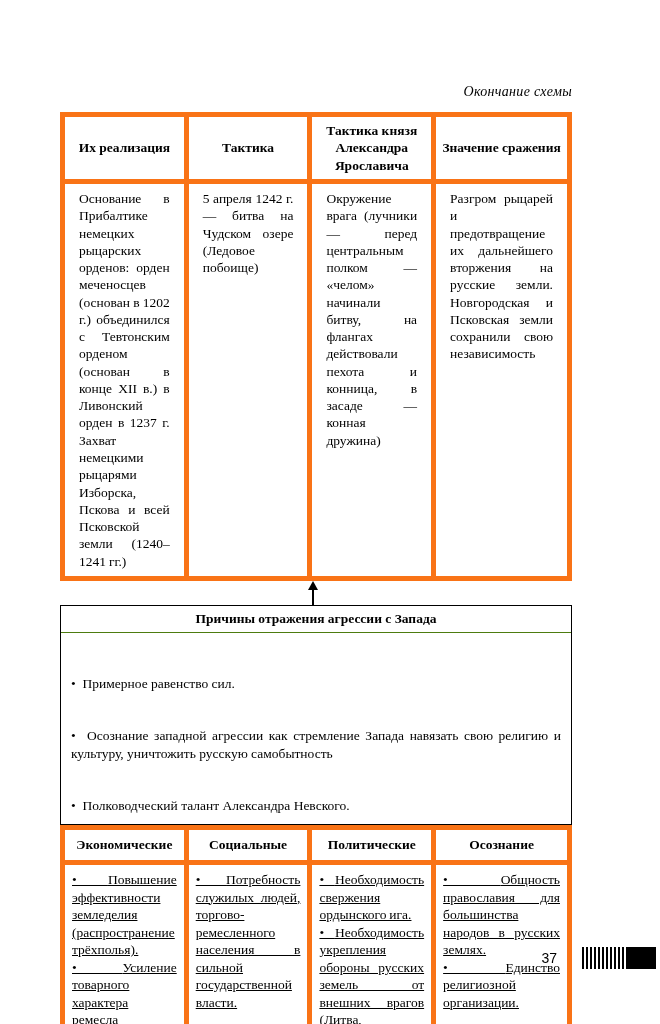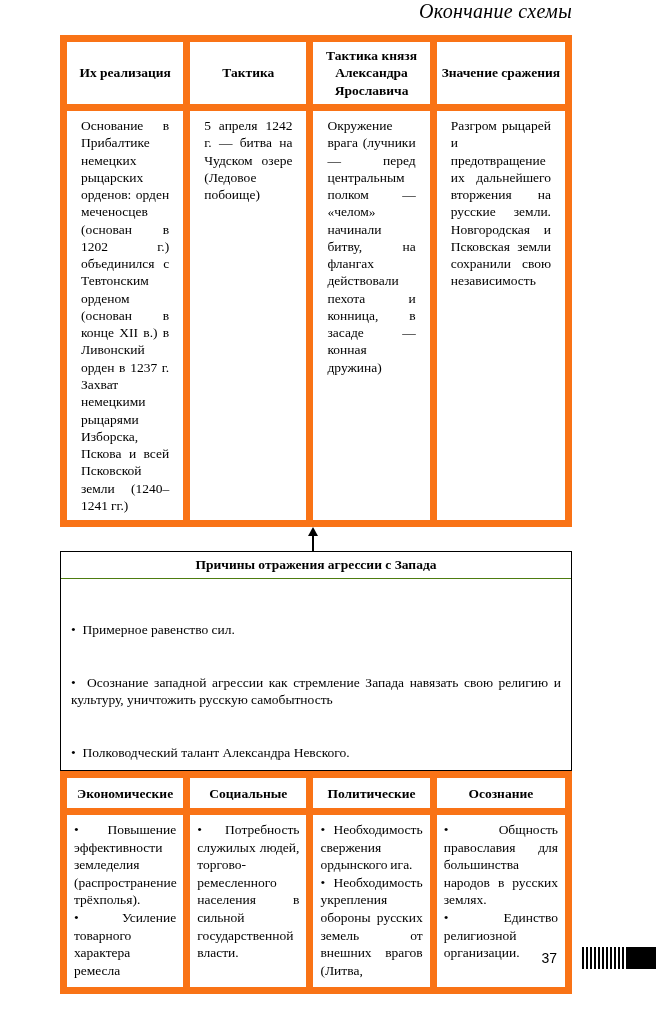--- a/index.html
+++ b/index.html
@@ -6,27 +6,28 @@
   .page{
     position:relative;
     width:660px;height:1024px;
     background:#ffffff;
     font-family:"Liberation Serif", serif;
     color:#000;
     overflow:hidden;
   }
   .content{margin-left:60px;width:512px;}
   .header-note{
+    padding-top:84px;
     text-align:right;
     font-style:italic;
-    font-size:20px;
+    font-size:14px;
     letter-spacing:.3px;
   }
   table{border-collapse:collapse;table-layout:fixed;width:100%;}
-  th,td{border:7px solid #f97316;vertical-align:top;font-size:13.5px;line-height:1.28;}
+  th,td{border:5px solid #f97316;vertical-align:top;font-size:13.5px;line-height:1.28;}
   th{font-weight:bold;text-align:center;vertical-align:middle;padding:4px 4px;}
   .t1{margin-top:12px;}
   .t1 th{height:54px;}
   .t1 td{padding:6px 14px;min-height:360px;height:360px;text-align:justify;}
   .t1 td, .t2 td{word-spacing:-0.5px;}
   .c1{width:24.4%;} .c2{width:24.4%;} .c3{width:24.4%;} .c4{width:26.8%;}
   b{font-weight:normal;}
   
   .arrow-wrap{height:24px;position:relative;}
   .arrow{
@@ -52,21 +53,21 @@
   .bullet{position:relative;padding-left:0;font-size:13.5px;line-height:1.3;text-align:justify;margin-top:35px;}
   .bullet::before{content:"•\00a0\00a0";}
   .section-title{
     font-family:"Liberation Sans", sans-serif;
     font-weight:bold;
     font-size:17.5px;
     margin:34px 0 16px 28px;
   }
   .t2 th{height:22px;padding:4px 2px;}
   .t2 td{padding:6px 7px;height:160px;text-align:justify;}
-  .t2 .bullet{margin:0;}
+  .t2 .bullet{margin:0;text-decoration:underline;}
   .footer{
     position:absolute;
     right:0;bottom:54px;
     height:24px;
     display:flex;align-items:center;
   }
   .pagenum{
     font-family:"Liberation Sans", sans-serif;
     font-size:14px;
     margin-right:25px;

